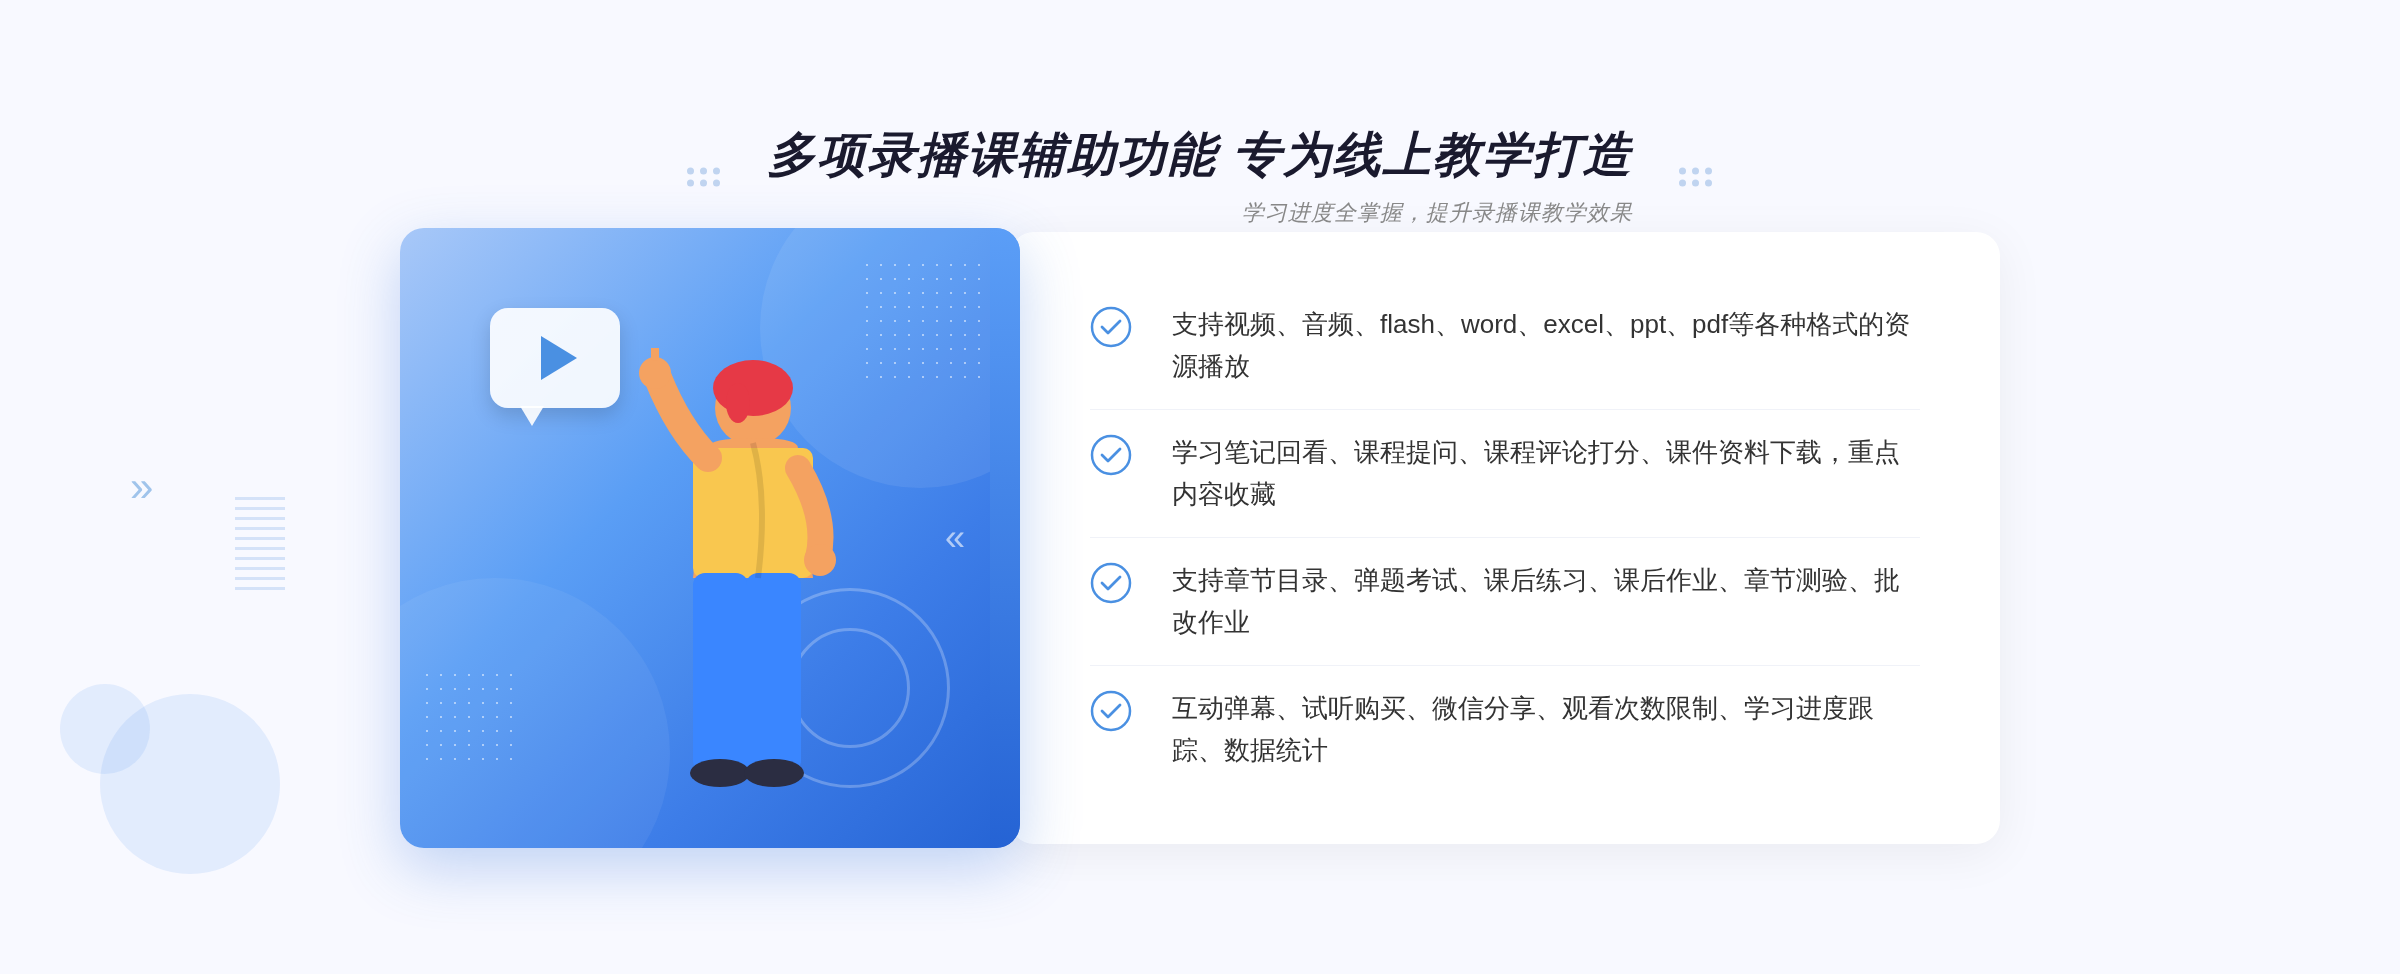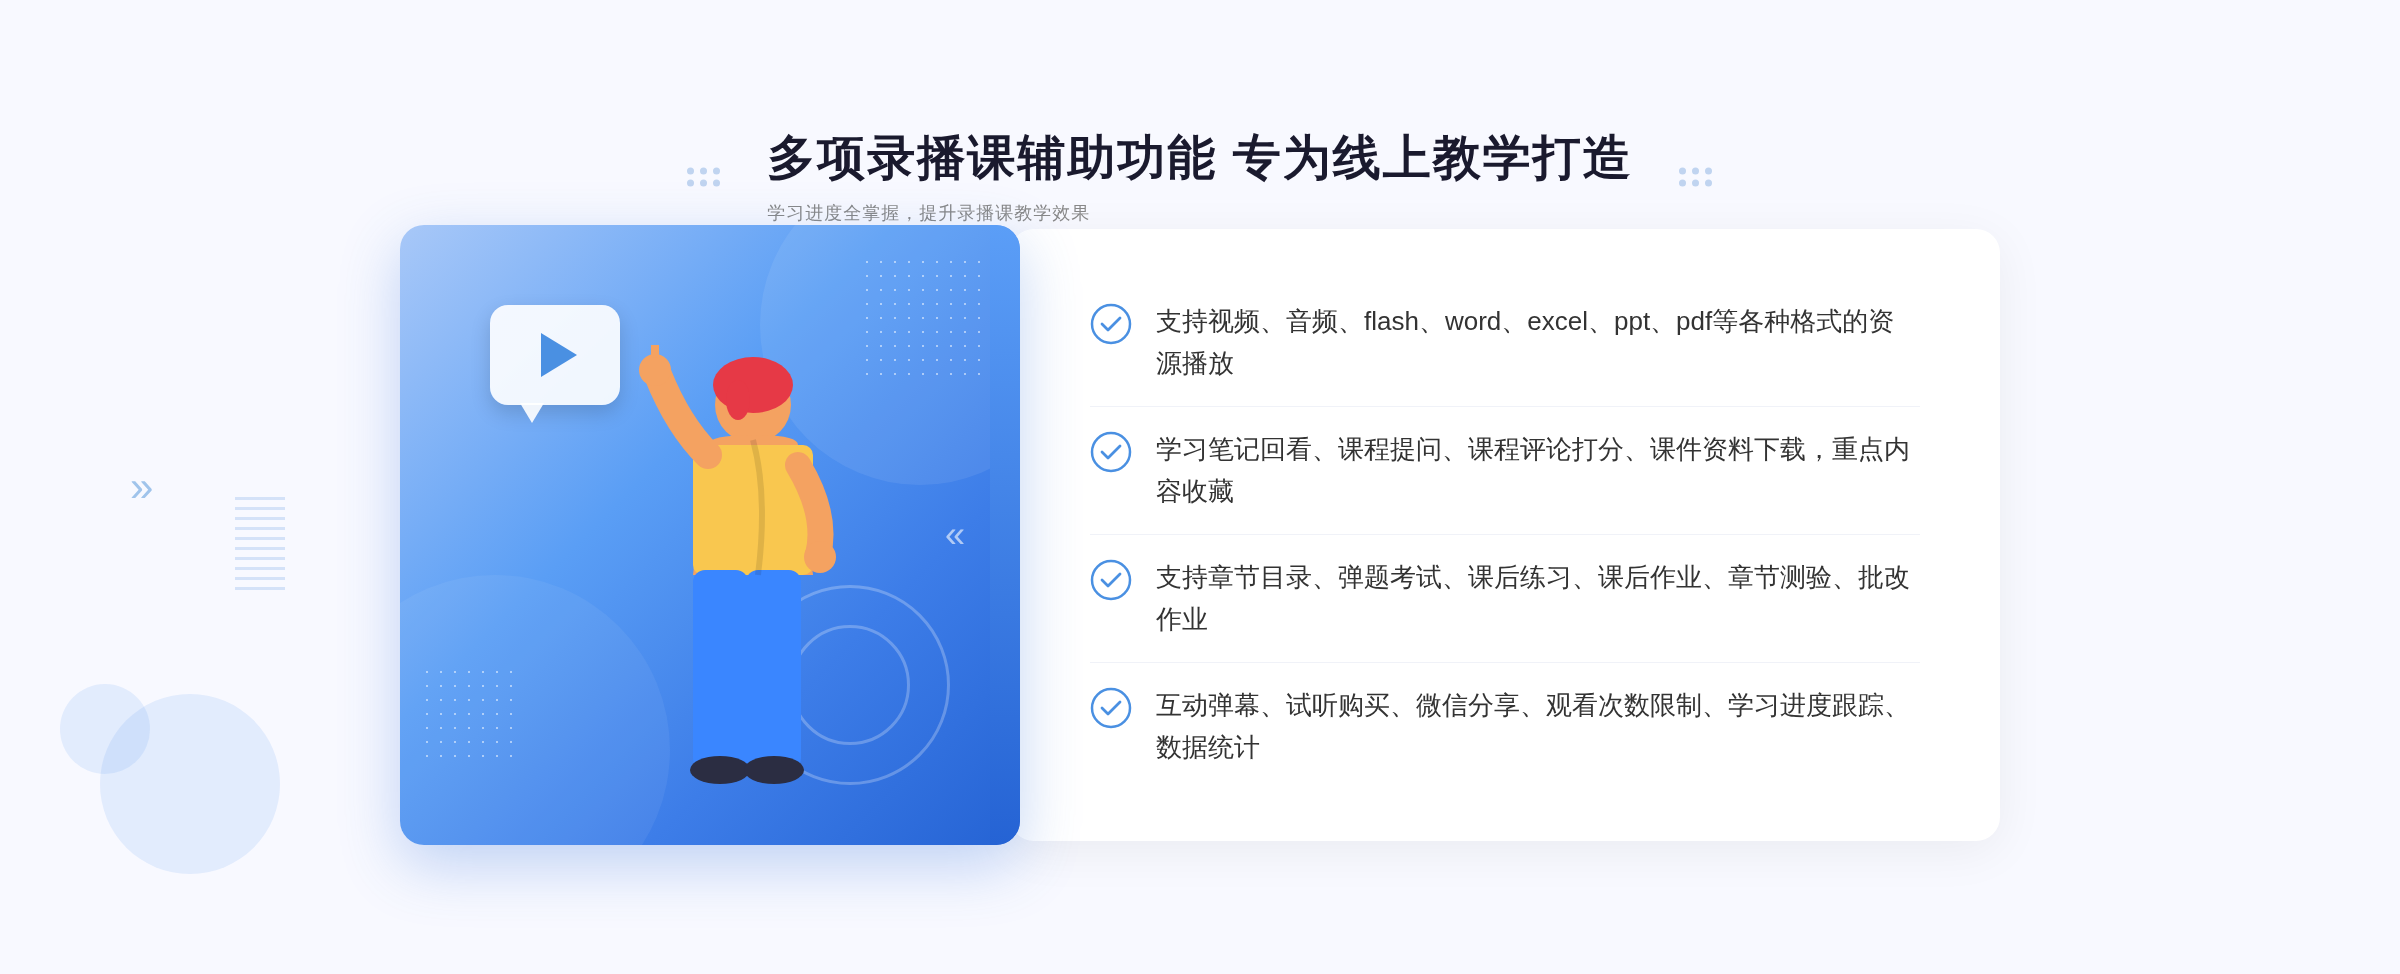--- a/index.html
+++ b/index.html
@@ -35,22 +35,23 @@
       position: absolute;
       left: 130px;
       top: 50%;
       transform: translateY(-50%);
       color: #4a90d9;
       font-size: 42px;
       opacity: 0.5;
     }
 
     .header-section {
-      text-align: left;
+      text-align: right;
       position: relative;
+      font-style: italic;
     }
 
     .header-section .decorative-dots-left {
       position: absolute;
       left: -80px;
       top: 50%;
       transform: translateY(-50%);
       display: grid;
       grid-template-columns: repeat(3, 8px);
       gap: 5px;
@@ -75,21 +76,21 @@
 
     .main-title {
       font-size: 48px;
       font-weight: 700;
       color: #1a1a2e;
       letter-spacing: 2px;
       line-height: 1.2;
     }
 
     .sub-title {
-      font-size: 18px;
+      font-size: 22px;
       color: #888;
       margin-top: 14px;
       font-weight: 400;
       letter-spacing: 1px;
     }
 
     .content-area {
       display: flex;
       align-items: center;
       width: 1600px;
@@ -249,21 +250,21 @@
       box-shadow: 0 10px 50px rgba(0,0,0,0.06);
       min-height: 560px;
       display: flex;
       flex-direction: column;
       justify-content: space-around;
     }
 
     .feature-item {
       display: flex;
       align-items: flex-start;
-      gap: 24px;
+      gap: 40px;
       padding: 22px 0;
       border-bottom: 1px solid #f0f2f8;
     }
 
     .feature-item:last-child {
       border-bottom: none;
     }
 
     .check-icon {
       width: 42px;

